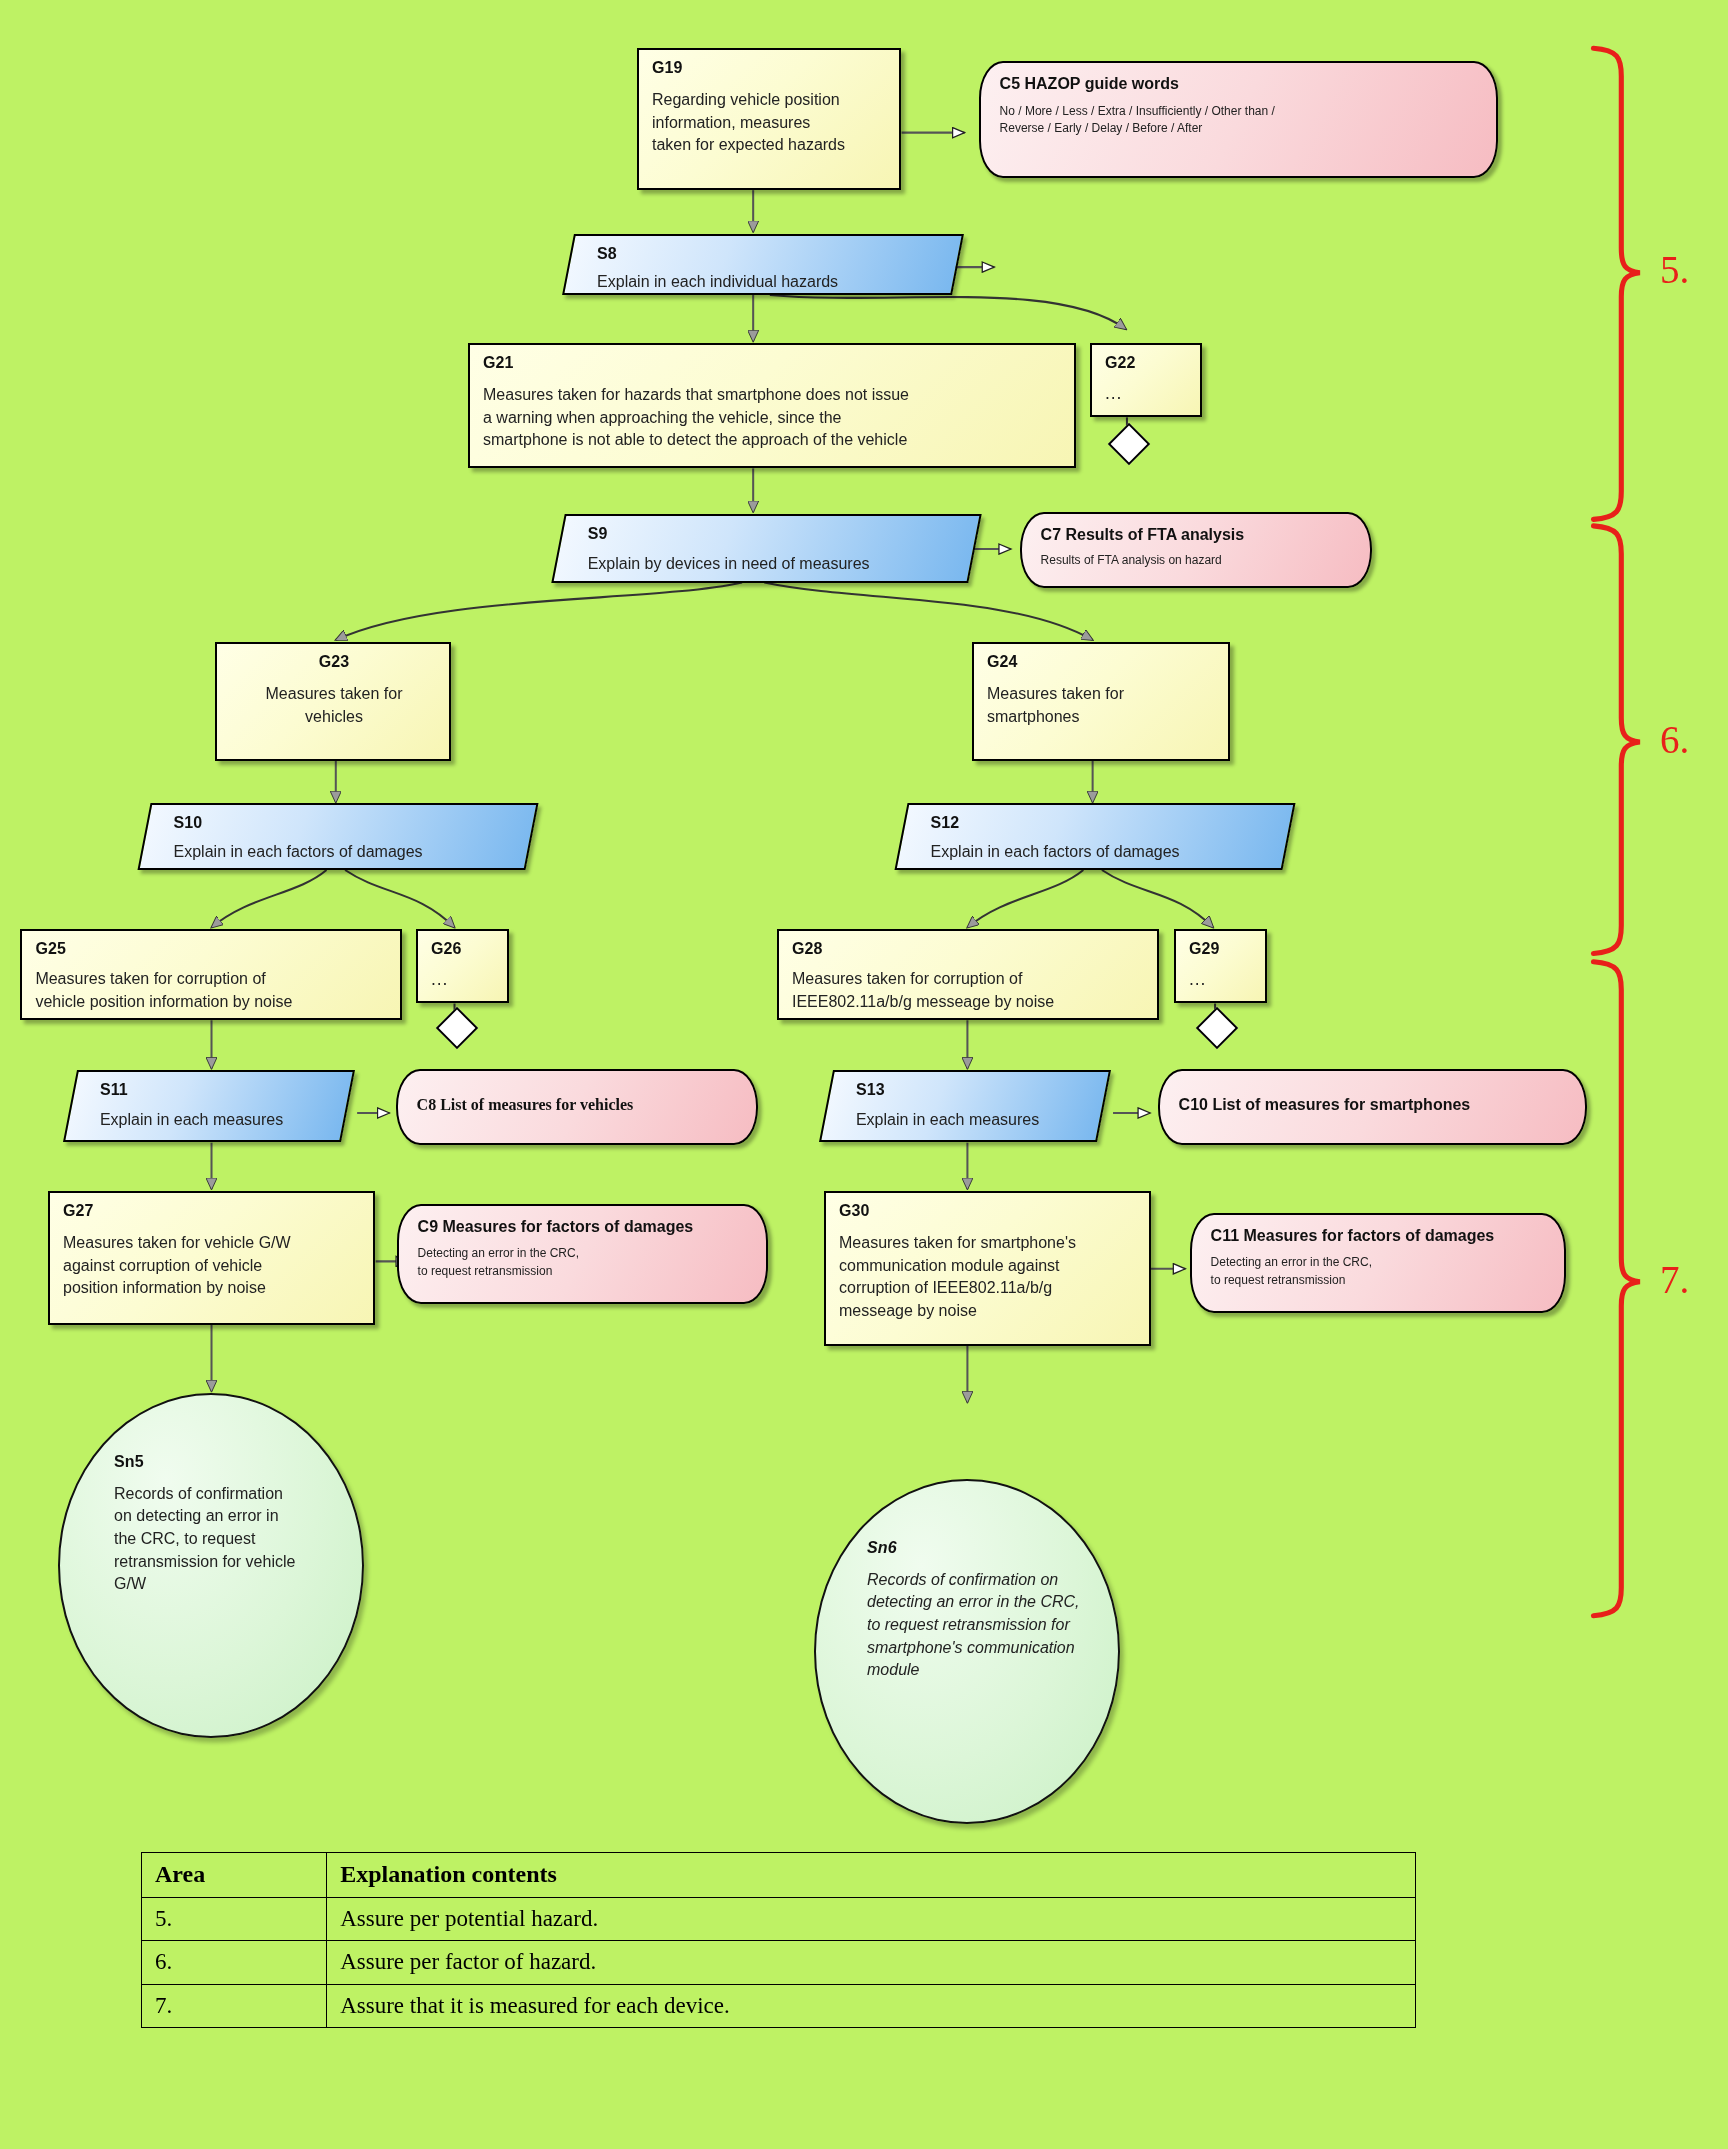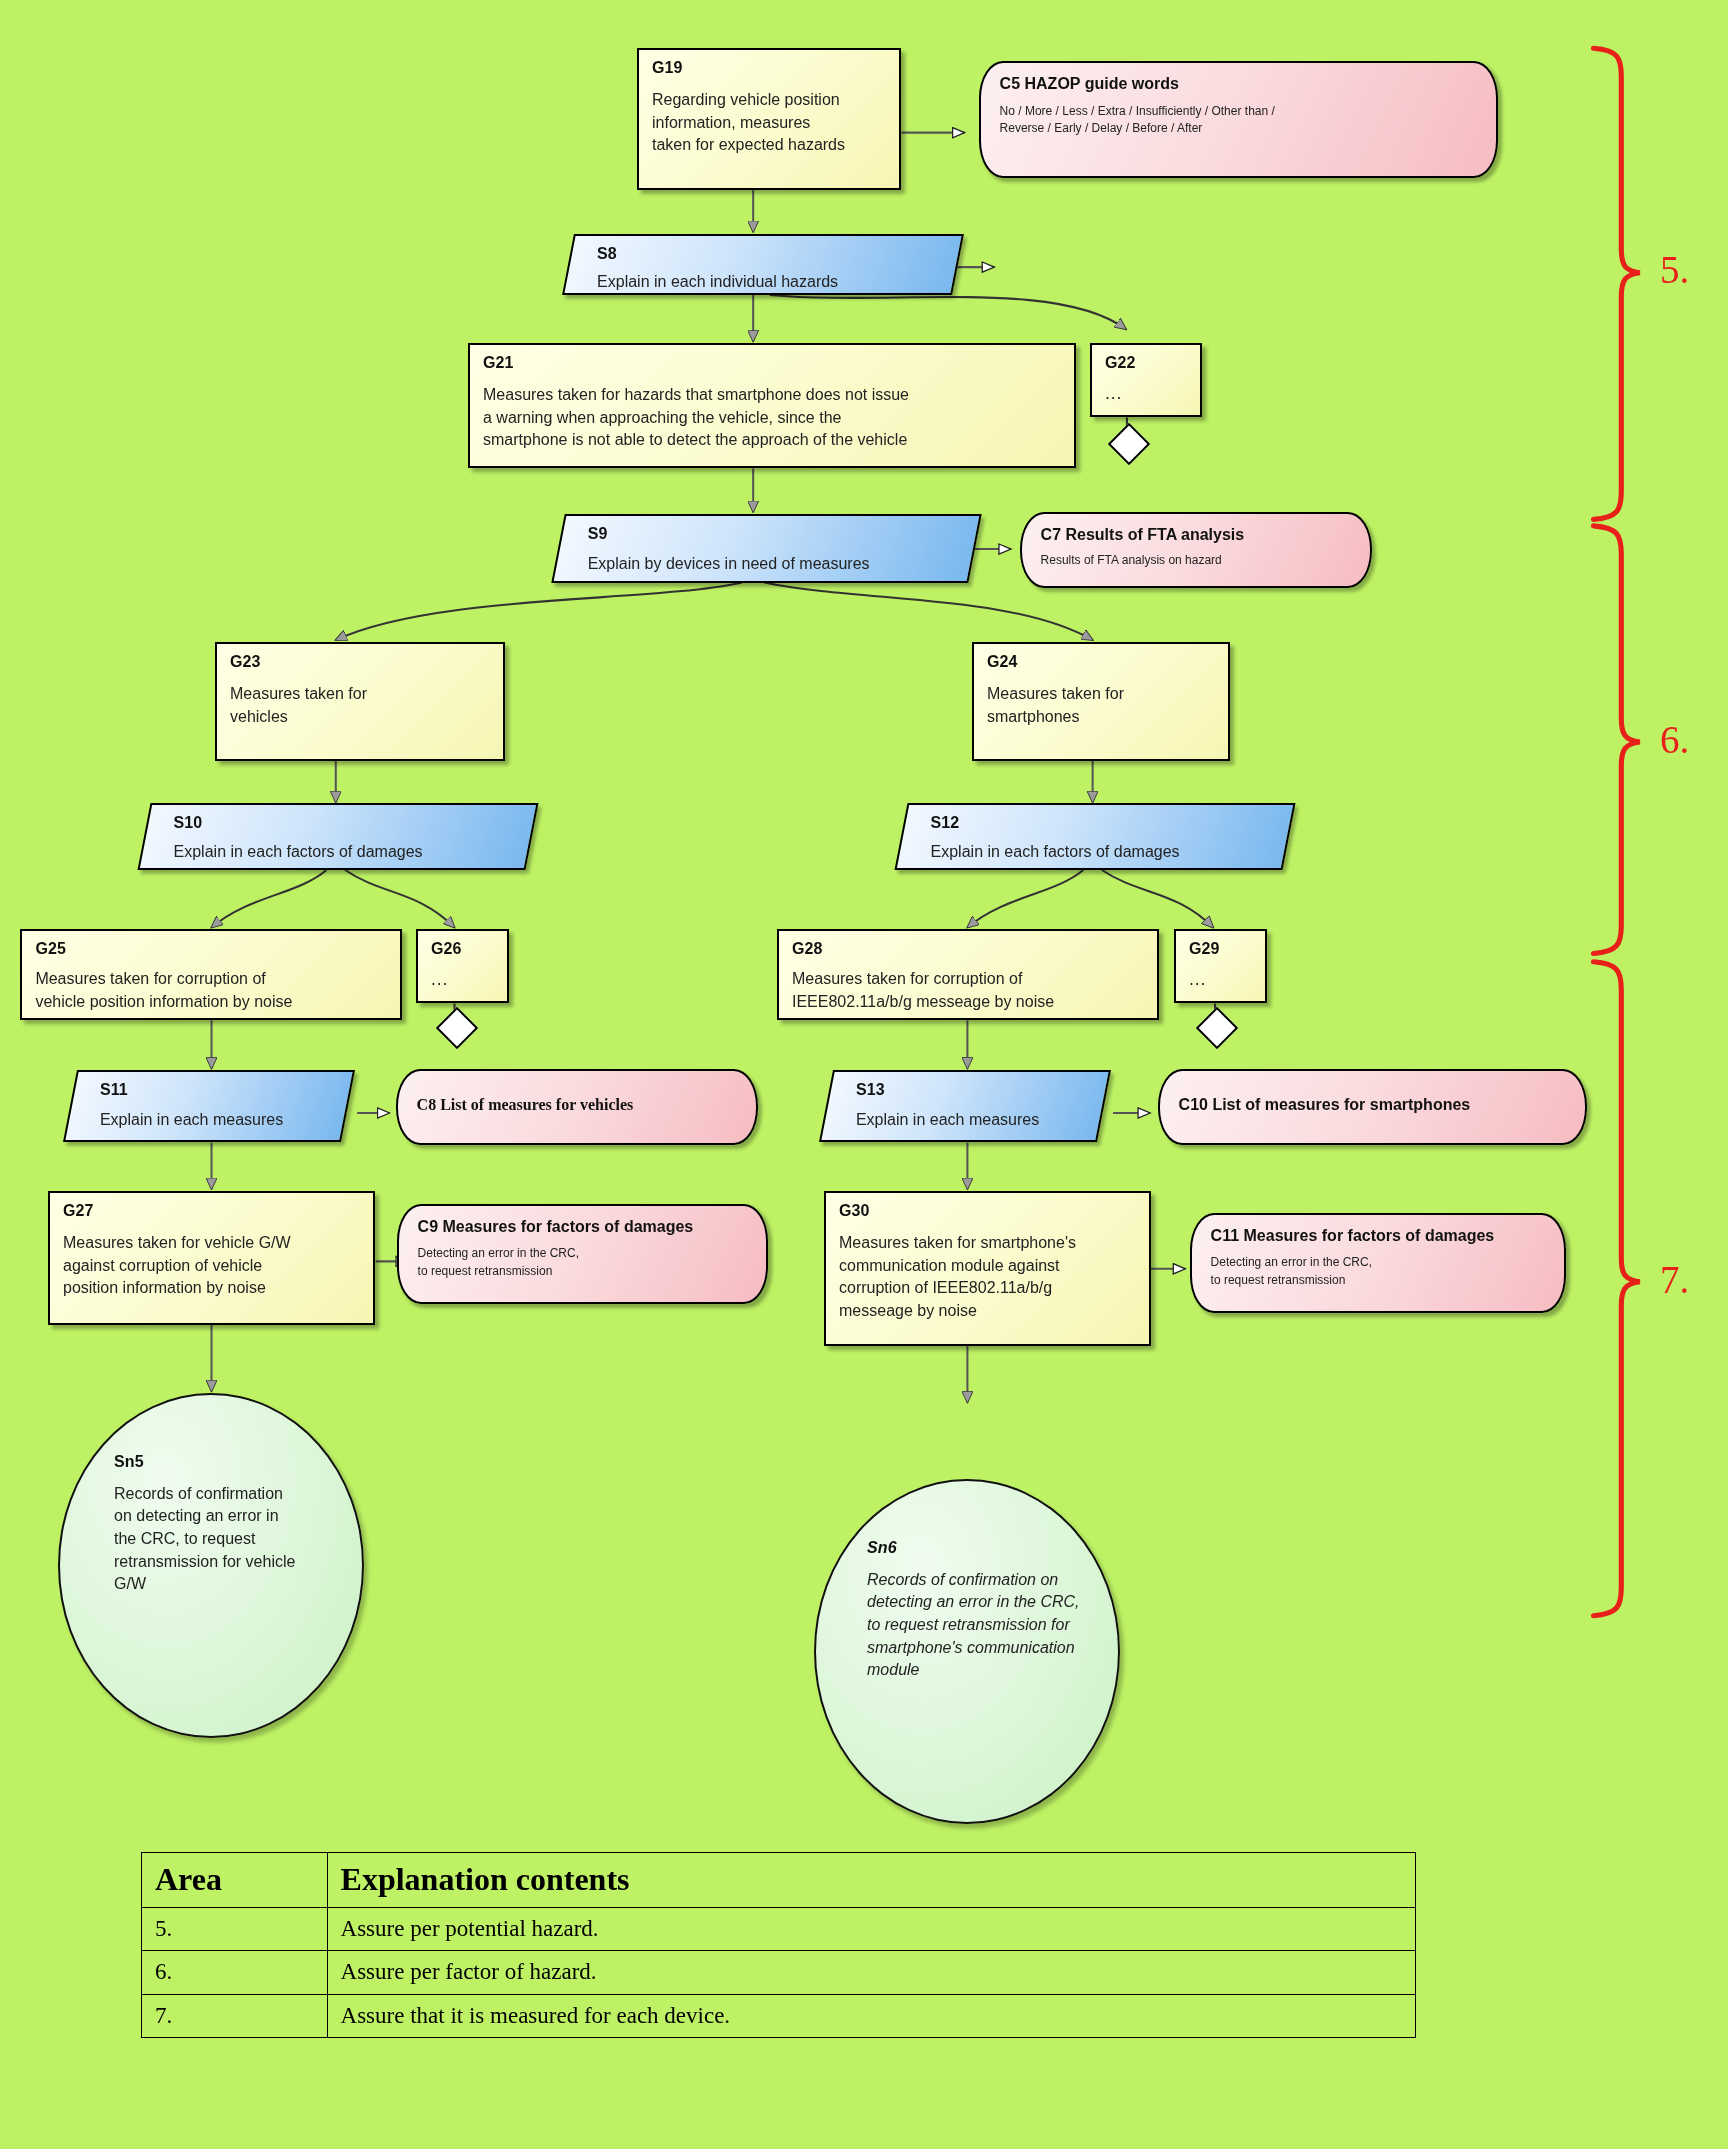--- a/index.html
+++ b/index.html
@@ -53,21 +53,21 @@
            transform:rotate(45deg);}
 
   
   .brace-label{position:absolute;color:#e8201a;font-family:"Liberation Serif",serif;
                font-size:39px;line-height:1;}
 
   
   #area-table{position:absolute;border-collapse:collapse;font-family:"Liberation Serif",serif;}
   #area-table td,#area-table th{border:1.9px solid #000;padding:8.3px 13px;font-size:23px;text-align:left;
                                 vertical-align:top;color:#000;font-weight:normal;}
-  #area-table th{font-weight:bold;font-size:32px;}
+  #area-table th{font-weight:bold;font-size:24px;}
   .col-area{width:162px;}
   .col-exp{width:1095px;}
 </style>
 </head>
 <body>
 
 <div id="page">
 
   <svg id="svg-layer" viewBox="0 0 1863 2317">
     <defs>
@@ -189,21 +189,21 @@
       <div class="nid">S9</div>
       <div class="nbody" style="margin-top:10.2px;">Explain by devices in need of measures</div>
     </div>
   </div>
 
   <div class="node context" style="left:1020px;top:512px;width:352px;height:76px;">
     <div class="ctitle">C7 Results of FTA analysis</div>
     <div class="cbody" style="margin-top:7.4px;">Results of FTA analysis on hazard</div>
   </div>
 
-  <div class="node goal" style="left:215px;top:642px;width:290px;height:119px;">
+  <div class="node goal" style="left:215px;top:642px;width:236px;height:119px;text-align:center;">
     <div class="nid">G23</div>
     <div class="nbody">Measures taken for
 vehicles</div>
   </div>
 
   <div class="node goal" style="left:972px;top:642px;width:258px;height:119px;">
     <div class="nid">G24</div>
     <div class="nbody">Measures taken for
 smartphones</div>
   </div>

